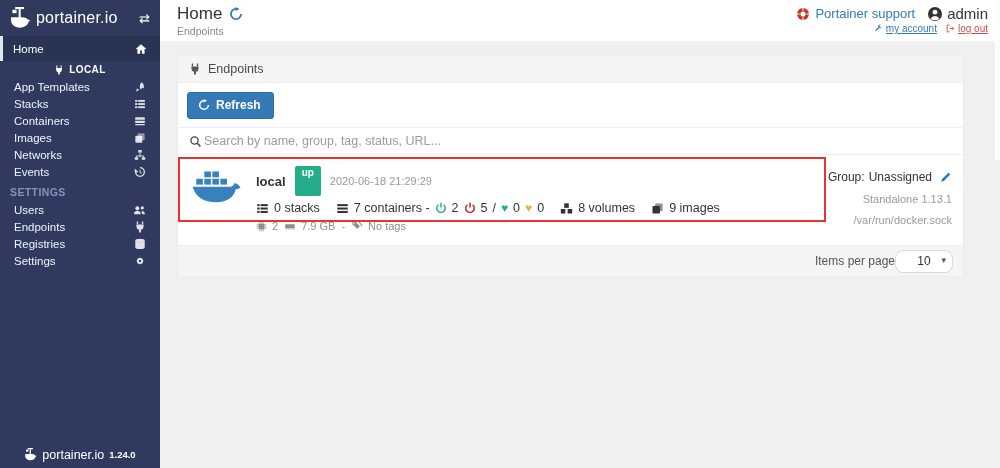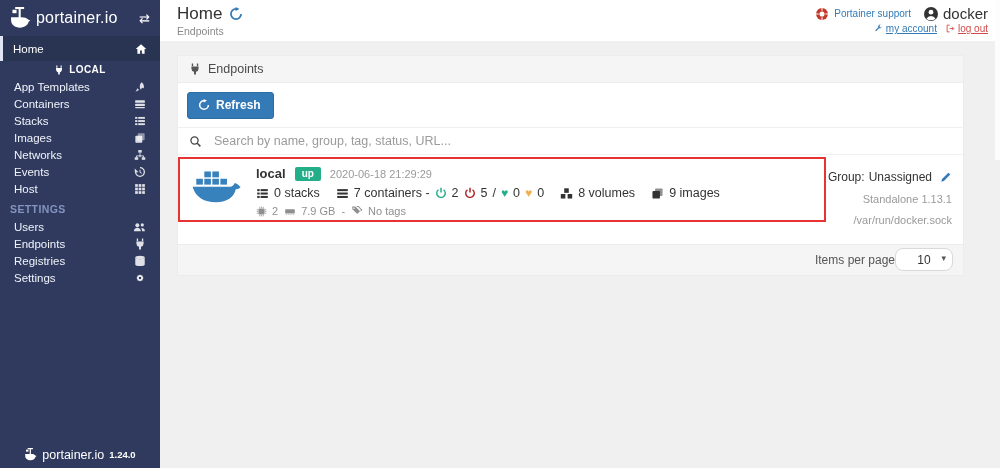--- a/index.html
+++ b/index.html
@@ -28,43 +28,43 @@
   .i{display:inline-block; vertical-align:-2px;}
   .ri svg, .i svg{display:block;}
 
   
   .topbar{position:absolute; left:160px; right:0; top:0; height:41px; background:#fff;}
   .title-block{position:absolute; left:17px; top:4px;}
   .page-title{font-size:17px; color:#333; display:flex; align-items:center; gap:7px;}
   .breadcrumb{font-size:10.5px; color:#8a8a8a; margin-top:1px;}
   .user-block{position:absolute; right:12px; top:5px; text-align:right;}
   .user-row1{display:flex; align-items:center; gap:12px; justify-content:flex-end;}
-  .support-link{display:flex; align-items:center; gap:5px; font-size:10px; color:var(--accent); cursor:pointer;}
+  .support-link{display:flex; align-items:center; gap:5px; font-size:13px; color:var(--accent); cursor:pointer;}
   .admin-chip{display:flex; align-items:center; gap:4px; font-size:15px; color:#333;}
   .user-row2{display:flex; align-items:center; gap:9px; justify-content:flex-end; margin-top:1px; font-size:10px;}
   .acct-link{color:var(--accent); text-decoration:underline; display:flex; align-items:center; gap:3px; cursor:pointer;}
   .logout-link{color:#cf4d4d; text-decoration:underline; display:flex; align-items:center; gap:3px; cursor:pointer;}
 
   
   .content{position:absolute; left:160px; right:0; top:41px; bottom:0; padding:14px 36px 0 17px;}
   .widget{background:#fff; border:1px solid var(--panel-border);}
   .widget-header{background:#f5f5f5; border-bottom:1px solid var(--panel-border); height:27px; display:flex; align-items:center; gap:7px; padding:0 11px; font-size:12.5px; color:#4a4a4a;}
   .widget-toolbar{padding:9px 9px 8px 9px;}
   .btn-refresh{display:inline-flex; align-items:center; gap:6px; background:var(--accent); border:1px solid #2e6da4; color:#fff; font-size:12px; font-weight:bold; padding:5px 12px 6px 10px; border-radius:3px; cursor:pointer; font-family:inherit;}
-  .searchbar{border-top:1px solid #f0f0f0; border-bottom:1px solid #f0f0f0; height:28px; display:flex; align-items:center; gap:12px; padding:0 11px;}
+  .searchbar{border-top:1px solid #f0f0f0; border-bottom:1px solid #f0f0f0; height:28px; display:flex; align-items:center; gap:2px; padding:0 11px;}
   .searchbar input{border:none; outline:none; flex:1; font-size:12.5px; color:#333; font-family:inherit; background:transparent;}
   .searchbar input::placeholder{color:#9b9b9b;}
 
   .endpoint-row{position:relative; display:flex; align-items:flex-start; padding:11px 8px 13px 13px; cursor:pointer;}
   .annotation-box{position:absolute; left:0px; top:2px; width:648px; height:65px; border:2px solid #e83333; pointer-events:none; z-index:2;}
   .whale{margin:4px 15px 0 0;}
   .ep-info{display:flex; flex-direction:column; gap:5px;}
   .ep-line1{display:flex; align-items:center; gap:9px;}
   .ep-name{font-size:13px; font-weight:bold; color:#333;}
-  .badge-up{background:var(--green); color:#fff; font-size:10px; font-weight:bold; padding:1px 7px 2px; border-radius:2px;}
+  .badge-up{background:var(--green); color:#fff; font-size:10px; font-weight:bold; padding:1px 7px 18px; border-radius:2px;}
   .ep-time{font-size:11px; color:var(--muted);}
   .ep-line2{display:flex; align-items:center; gap:5px; font-size:12.5px; color:#333;}
   .stat{display:inline-flex; align-items:center; gap:5px;}
   .gap-l{margin-left:11px;}
   .heart{font-size:12px; line-height:1;}
   .heart.green{color:var(--green);} .heart.orange{color:var(--orange);}
   .pw.green{color:var(--green);} .pw.red{color:var(--red);}
   .ep-line3{display:flex; align-items:center; gap:6px; font-size:11px; color:#8f8f8f;}
   .ep-meta{margin-left:auto; text-align:right; padding-right:3px; font-size:11px; color:var(--muted); line-height:1.9;}
   .group-line{font-size:12px; color:#333; display:flex; align-items:center; gap:8px; justify-content:flex-end;}
@@ -116,43 +116,43 @@
 
     <div class="nav-item">
       <span>App Templates</span>
       <span class="ri">
           <svg width="12" height="12" viewBox="0 0 16 16" fill="currentColor">
             <path d="M10 1.5c2.6 1.6 3.9 4.7 3 8.2l-2.3-.6-1.6 2.5C7 8.5 7.2 4.3 10 1.5zM4.8 9.8 2 14.3l4.7-2.4z"></path>
           </svg>
         </span>
     </div>
     <div class="nav-item">
-      <span>Containers</span>
-      <span class="ri">
-          <svg width="12" height="12" viewBox="0 0 16 16" fill="currentColor">
-            <rect x="1.5" y="3" width="13" height="3.2" rx=".6"></rect>
-            <rect x="1.5" y="7.5" width="13" height="3.2" rx=".6"></rect>
-            <rect x="1.5" y="12" width="13" height="1.6" rx=".6"></rect>
-          </svg>
-        </span>
-    </div>
-    <div class="nav-item">
       <span>Stacks</span>
       <span class="ri">
           <svg width="12" height="12" viewBox="0 0 16 16" fill="currentColor">
             <rect x="1.5" y="2.6" width="3" height="2.5"></rect>
             <rect x="5.6" y="2.6" width="8.9" height="2.5"></rect>
             <rect x="1.5" y="6.8" width="3" height="2.5"></rect>
             <rect x="5.6" y="6.8" width="8.9" height="2.5"></rect>
             <rect x="1.5" y="11" width="3" height="2.5"></rect>
             <rect x="5.6" y="11" width="8.9" height="2.5"></rect>
           </svg>
         </span>
     </div>
     <div class="nav-item">
+      <span>Containers</span>
+      <span class="ri">
+          <svg width="12" height="12" viewBox="0 0 16 16" fill="currentColor">
+            <rect x="1.5" y="3" width="13" height="3.2" rx=".6"></rect>
+            <rect x="1.5" y="7.5" width="13" height="3.2" rx=".6"></rect>
+            <rect x="1.5" y="12" width="13" height="1.6" rx=".6"></rect>
+          </svg>
+        </span>
+    </div>
+    <div class="nav-item">
       <span>Images</span>
       <span class="ri">
           <svg width="12" height="12" viewBox="0 0 16 16" fill="currentColor">
             <rect x="5" y="1.8" width="9.2" height="9.2" rx="1" opacity=".55"></rect>
             <rect x="1.8" y="5" width="9.2" height="9.2" rx="1"></rect>
           </svg>
         </span>
     </div>
     <div class="nav-item">
       <span>Networks</span>
@@ -165,36 +165,20 @@
           </svg>
         </span>
     </div>
     <div class="nav-item">
       <span>Events</span>
       <span class="ri">
           <svg width="12" height="12" viewBox="0 0 16 16">
             <path d="M8 2.2A5.8 5.8 0 1 1 2.2 8" fill="none" stroke="currentColor" stroke-width="1.7"></path>
             <path d="M1 3.2v5h5z" fill="currentColor"></path>
             <path d="M8 5v3.4l2.4 1.4" stroke="currentColor" stroke-width="1.3" fill="none"></path>
-          </svg>
-        </span>
-    </div>
-    <div class="nav-item">
-      <span>Host</span>
-      <span class="ri">
-          <svg width="12" height="12" viewBox="0 0 16 16" fill="currentColor">
-            <rect x="1.5" y="1.5" width="3.6" height="3.6"></rect>
-            <rect x="6.2" y="1.5" width="3.6" height="3.6"></rect>
-            <rect x="10.9" y="1.5" width="3.6" height="3.6"></rect>
-            <rect x="1.5" y="6.2" width="3.6" height="3.6"></rect>
-            <rect x="6.2" y="6.2" width="3.6" height="3.6"></rect>
-            <rect x="10.9" y="6.2" width="3.6" height="3.6"></rect>
-            <rect x="1.5" y="10.9" width="3.6" height="3.6"></rect>
-            <rect x="6.2" y="10.9" width="3.6" height="3.6"></rect>
-            <rect x="10.9" y="10.9" width="3.6" height="3.6"></rect>
           </svg>
         </span>
     </div>
 
     <div class="settings-label">SETTINGS</div>
 
     <div class="nav-item">
       <span>Users</span>
       <span class="ri">
           <svg width="13" height="12" viewBox="0 0 17 16" fill="currentColor">
@@ -274,21 +258,21 @@
           <span>Portainer support</span>
         </span>
         <span class="admin-chip">
           <span class="i">
             <svg width="16" height="16" viewBox="0 0 16 16">
                 <circle cx="8" cy="8" r="7" fill="#333"></circle>
                 <circle cx="8" cy="6.2" r="2.4" fill="#fff"></circle>
                 <path d="M3.5 12.7a5 5 0 0 1 9 0A7 7 0 0 1 3.5 12.7z" fill="#fff"></path>
               </svg>
           </span>
-          <span>docker</span>
+          <span>admin</span>
         </span>
       </div>
       <div class="user-row2">
         <span class="acct-link">
           <span class="i">
             <svg width="9" height="9" viewBox="0 0 16 16" fill="#337ab7">
                 <path d="M14 3.2a3.6 3.6 0 0 1-4.9 4.2L3.6 13 2 11.4l5.6-5.5A3.6 3.6 0 0 1 11.8 1l-2 2 .6 2.6 2.6.6z"></path>
               </svg>
           </span>
           <span>my account</span>

